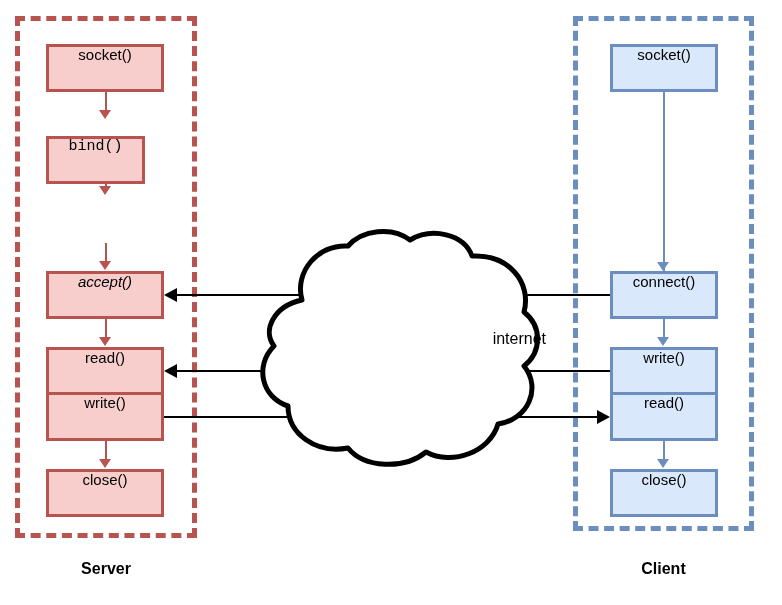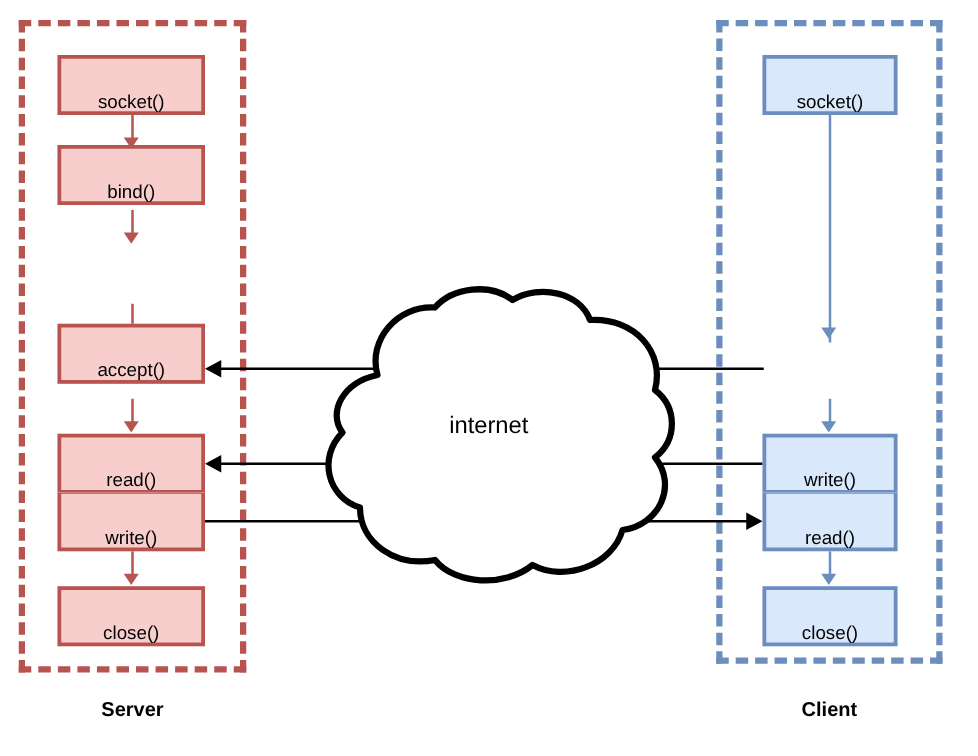--- a/index.html
+++ b/index.html
@@ -34,21 +34,21 @@
     left: 573px;
     top: 16px;
     width: 181px;
     height: 515px;
     border: 5px dashed #6c8ebf;
   }
   .node {
     position: absolute;
     box-sizing: border-box;
     display: flex;
-    align-items: flex-end;
+    align-items: flex-start;
     justify-content: center;
     font-size: 15px;
     color: #000000;
     line-height: 1;
     white-space: nowrap;
   }
   .node.server {
     background: #f8cecc;
     border: 3px solid #b85450;
   }
@@ -106,22 +106,22 @@
     top: 228px;
     width: 310px;
     height: 240px;
   }
   #cloud-wrap svg { display: block; }
   #cloud-label {
     position: absolute;
     left: 236px;
     top: 330px;
     width: 310px;
-    text-align: center;
-    font-size: 19px;
+    text-align: right;
+    font-size: 16px;
     color: #000000;
   }
 
   .group-label {
     position: absolute;
     font-size: 16px;
     font-weight: bold;
     color: #000000;
     text-align: center;
   }
@@ -185,45 +185,48 @@
                C 26 170, 18 138, 38 118
                C 26 102, 38 78, 66 72 Z" fill="#ffffff" stroke="#000000" stroke-width="5" stroke-linejoin="round"></path>
     </svg>
   </div>
   <div id="cloud-label">internet</div>
 
   <div class="node server" style="left:46px; top:44px; width:118px; height:48px;">
     <span>socket()</span>
   </div>
 
-  <div class="node server" style="left:46px; top:116px; width:118px; height:48px;">
+  <div class="node server" style="left:46px; top:136px; width:99px; height:48px;font-family:Liberation Mono, monospace;">
     <span>bind()</span>
   </div>
 
 
-  <div class="node server" style="left:46px; top:259px; width:118px; height:48px;">
+  <div class="node server" style="left:46px; top:271px; width:118px; height:48px;font-style:italic;">
     <span>accept()</span>
   </div>
 
   <div class="node server stack-top" style="left:46px; top:347px; width:118px; height:47px;">
     <span>read()</span>
   </div>
 
   <div class="node server stack-bottom" style="left:46px; top:394px; width:118px; height:47px;">
     <span>write()</span>
   </div>
 
   <div class="node server" style="left:46px; top:469px; width:118px; height:48px;">
     <span>close()</span>
   </div>
 
   <div class="node client" style="left:610px; top:44px; width:108px; height:48px;">
     <span>socket()</span>
   </div>
 
+  <div class="node client" style="left:610px; top:271px; width:108px; height:48px;">
+    <span>connect()</span>
+  </div>
 
   <div class="node client stack-top" style="left:610px; top:347px; width:108px; height:47px;">
     <span>write()</span>
   </div>
 
   <div class="node client stack-bottom" style="left:610px; top:394px; width:108px; height:47px;">
     <span>read()</span>
   </div>
 
   <div class="node client" style="left:610px; top:469px; width:108px; height:48px;">

